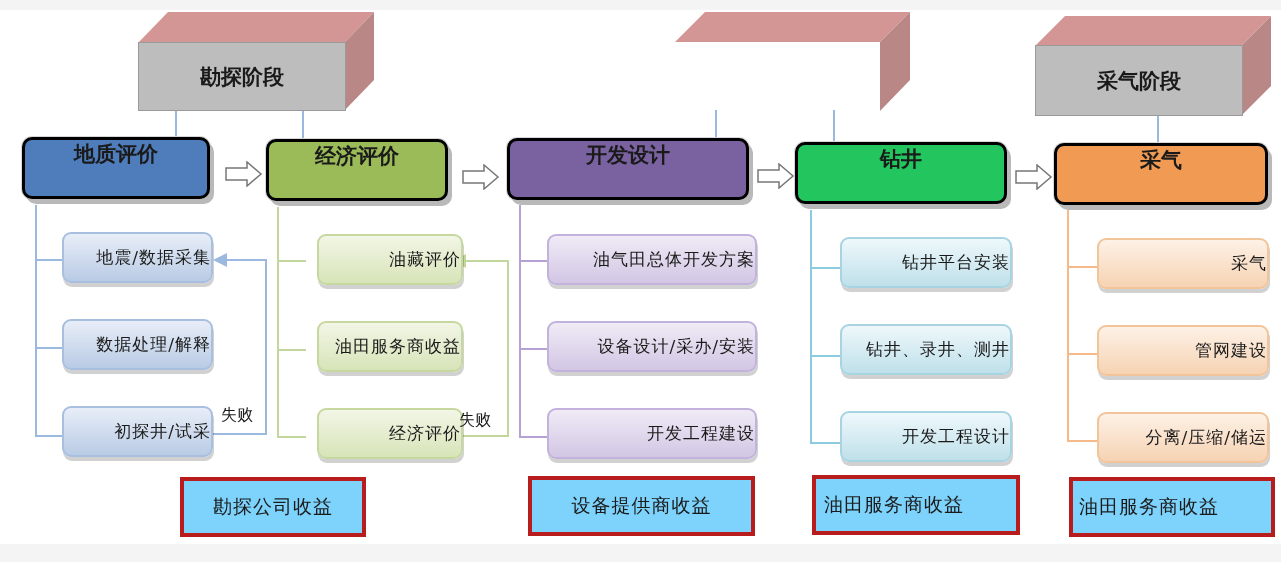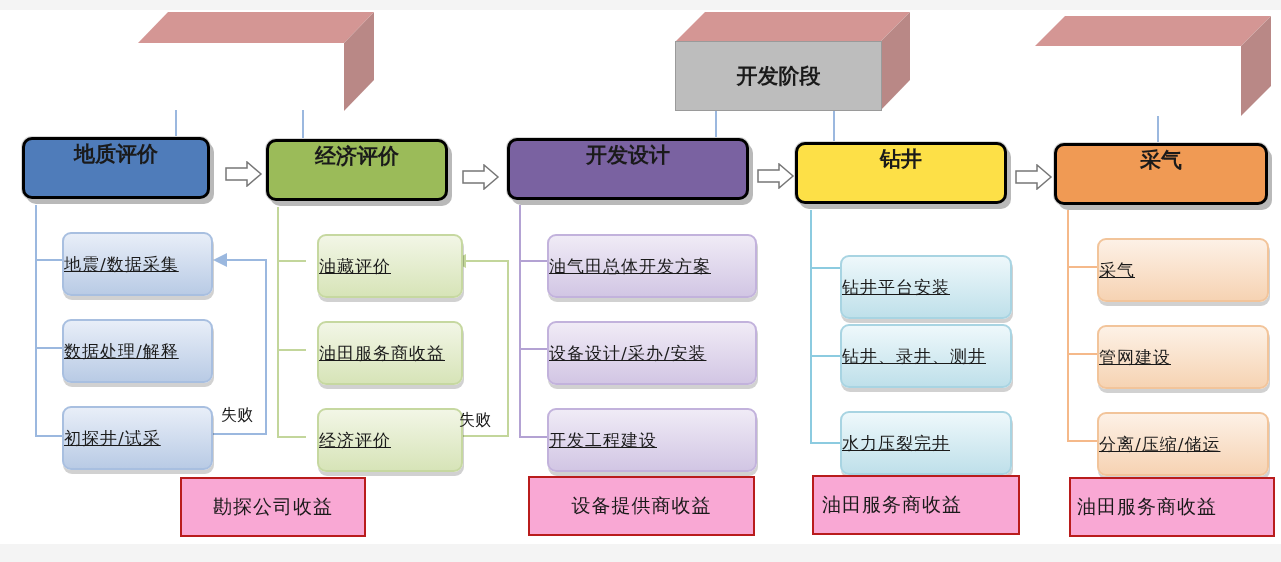--- a/index.html
+++ b/index.html
@@ -10,28 +10,28 @@
   
   .stage { position:absolute; }
   .stage .front { position:absolute; left:0; bottom:0; background:#bdbdbd; border:1px solid #9a9a9a;
                   display:flex; align-items:center; justify-content:center; font-size:21px; font-weight:bold; }
   .stage svg { position:absolute; left:0; top:0; overflow:visible; }
   
   .main { position:absolute; height:62px; border-radius:10px; display:flex; align-items:flex-start; justify-content:center;
           font-size:21px; font-weight:bold; border:3px solid #000000;
           box-shadow: 4px 5px 0 #b9b9b9, 0 0 0 1px #d8d8d8; box-sizing:border-box; }
   
-  .sub { position:absolute; height:64px; border-radius:9px; display:flex; align-items:center; justify-content:flex-start;
-         font-size:17px; box-sizing:border-box; box-shadow: 1px 4px 0 rgba(0,0,0,0.18); letter-spacing:1px;text-decoration:underline; }
+  .sub { position:absolute; height:51px; border-radius:9px; display:flex; align-items:center; justify-content:flex-end;
+         font-size:17px; box-sizing:border-box; box-shadow: 1px 4px 0 rgba(0,0,0,0.18); letter-spacing:1px; }
   .sub.blue   { background:linear-gradient(#e8eef8,#b9cbe5); border:2px solid #a8bfe0; }
   .sub.green  { background:linear-gradient(#f2f6e6,#d7e4b8); border:2px solid #c6d8a0;margin-left:12px; }
   .sub.purple { background:linear-gradient(#f0ebf6,#d2c6e4); border:2px solid #c2b2dc; }
   .sub.teal   { background:linear-gradient(#eef8fb,#bfe0ea); border:2px solid #a8d4e2; }
   .sub.orange { background:linear-gradient(#fdf1e6,#f6d3b3); border:2px solid #f2c49a; }
-  .rev { position:absolute; height:60px; border:2px solid #b91c1c; background:#f9a8d4; box-sizing:border-box;
+  .rev { position:absolute; height:60px; border:4px solid #b91c1c; background:#7dd3fc; box-sizing:border-box;
          display:flex; align-items:center; justify-content:center; font-size:19px; letter-spacing:1px; }
   .fail { position:absolute; font-size:16px; }
   .arrow { position:absolute; width:38px; height:26px; }
 </style>
 </head>
 <body>
 
 <div class="canvas"></div>
 
 <svg class="lines">
@@ -75,47 +75,48 @@
     <line x1="1068" y1="267" x2="1099" y2="267"></line>
     <line x1="1068" y1="354" x2="1099" y2="354"></line>
   </g>
 </svg>
 
 <div class="stage" style="left:138px; top:12px; width:236px; height:99px;">
   <svg width="236" height="99">
     <polygon points="0,31 30,0 236,0 206,31" fill="#d49694"></polygon>
     <polygon points="206,31 236,0 236,68 206,99" fill="#b98886"></polygon>
   </svg>
+  <div class="front" style="width:206px; height:67px;">勘探阶段</div>
 </div>
 
 <div class="stage" style="left:675px; top:12px; width:235px; height:99px;">
   <svg width="235" height="99">
     <polygon points="0,30 30,0 235,0 205,30" fill="#d49694"></polygon>
     <polygon points="205,30 235,0 235,68 205,99" fill="#b98886"></polygon>
   </svg>
-  <div class="front" style="width:205px; height:68px;">开发阶段</div>
 </div>
 
 <div class="stage" style="left:1035px; top:16px; width:236px; height:100px;">
   <svg width="236" height="100">
     <polygon points="0,30 30,0 236,0 206,30" fill="#d49694"></polygon>
     <polygon points="206,30 236,0 236,70 206,100" fill="#b98886"></polygon>
   </svg>
+  <div class="front" style="width:206px; height:69px;">采气阶段</div>
 </div>
 
 <div class="main" style="left:22px; top:137px; width:188px; background:#4f7cba;">
   <span>地质评价</span>
 </div>
 <div class="main" style="left:266px; top:139px; width:182px; background:#9bbb59;">
   <span>经济评价</span>
 </div>
 <div class="main" style="left:507px; top:138px; width:242px; background:#7a62a1;">
   <span>开发设计</span>
 </div>
-<div class="main" style="left:795px; top:142px; width:212px; background:#fde047;">
+<div class="main" style="left:795px; top:142px; width:212px; background:#22c55e;">
   <span>钻井</span>
 </div>
 <div class="main" style="left:1054px; top:143px; width:214px; background:#f09a54;">
   <span>采气</span>
 </div>
 
 <svg class="arrow" style="left:225px; top:161px;" viewBox="0 0 38 26">
   <polygon points="1,7 22,7 22,1 36,13 22,25 22,19 1,19" fill="#fff" stroke="#777" stroke-width="1.5"></polygon>
 </svg>
 <svg class="arrow" style="left:462px; top:164px;" viewBox="0 0 38 26">
@@ -153,28 +154,28 @@
 <div class="sub purple" style="left:547px; top:234px; width:210px;">
     <span>油气田总体开发方案</span>
   </div>
 <div class="sub purple" style="left:547px; top:321px; width:210px;">
     <span>设备设计/采办/安装</span>
   </div>
 <div class="sub purple" style="left:547px; top:408px; width:210px;">
     <span>开发工程建设</span>
   </div>
 
-<div class="sub teal" style="left:840px; top:237px; width:172px;margin-top:18px;">
+<div class="sub teal" style="left:840px; top:237px; width:172px;">
     <span>钻井平台安装</span>
   </div>
 <div class="sub teal" style="left:840px; top:324px; width:172px;">
     <span>钻井、录井、测井</span>
   </div>
 <div class="sub teal" style="left:840px; top:411px; width:172px;">
-    <span>水力压裂完井</span>
+    <span>开发工程设计</span>
   </div>
 
 <div class="sub orange" style="left:1097px; top:238px; width:172px;">
     <span>采气</span>
   </div>
 <div class="sub orange" style="left:1097px; top:325px; width:172px;">
     <span>管网建设</span>
   </div>
 <div class="sub orange" style="left:1097px; top:412px; width:172px;">
     <span>分离/压缩/储运</span>

